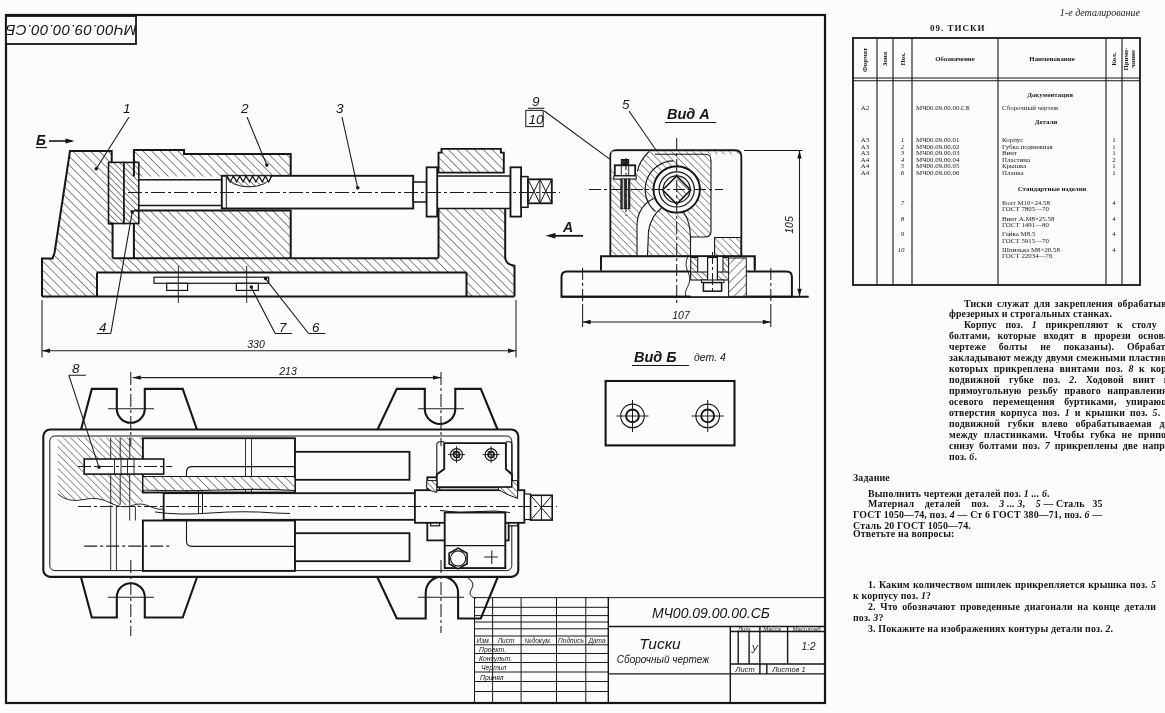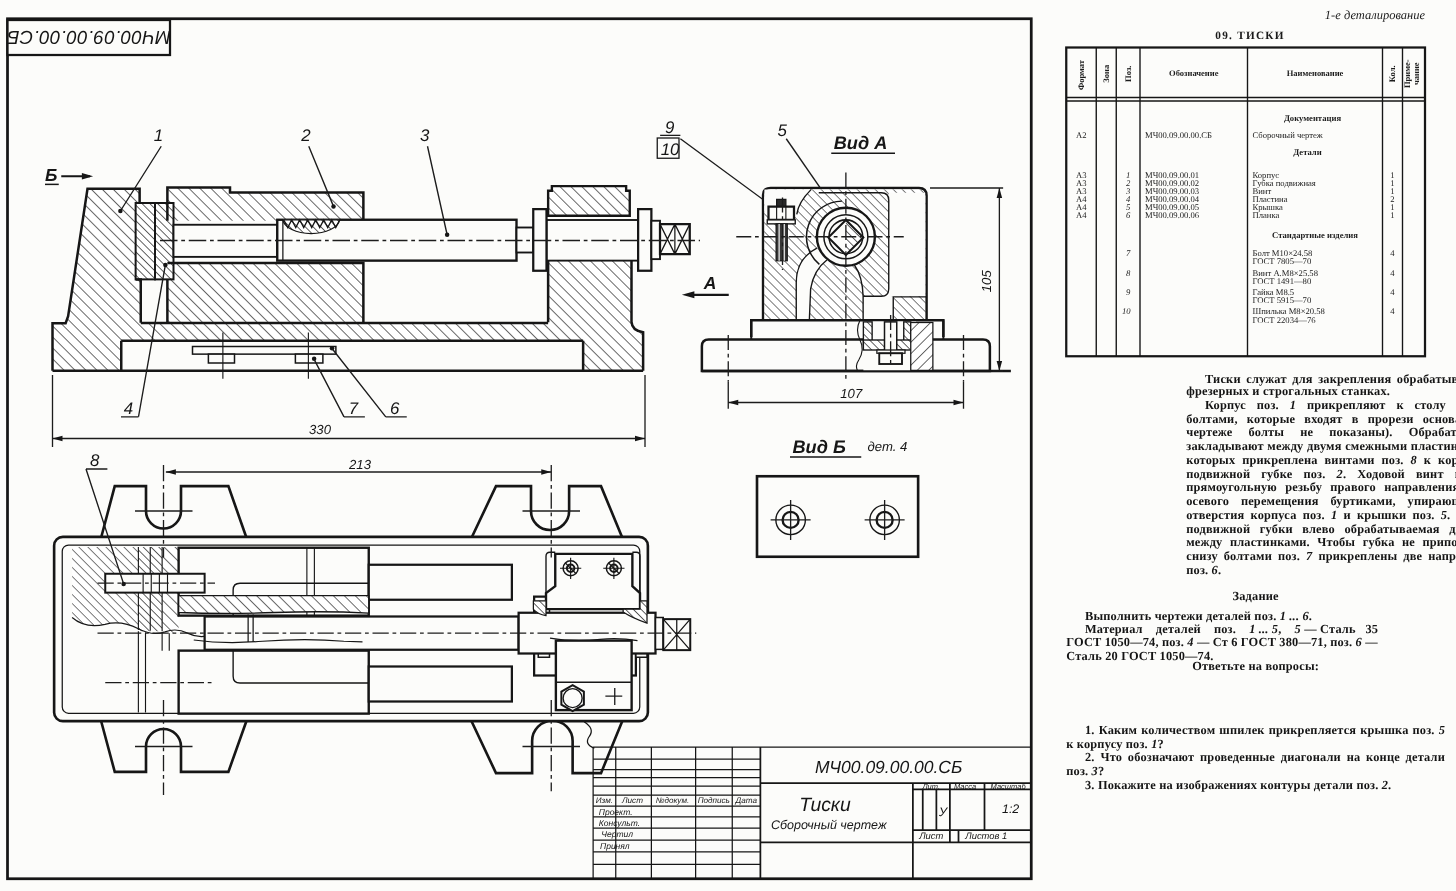--- a/index.html
+++ b/index.html
@@ -1,21 +1,21 @@
 <!DOCTYPE html>
 <html><head>
 <meta charset="utf-8">
 <style>
   html,body{margin:0;padding:0;}
   body{width:1165px;height:713px;background:#fcfcfa;font-family:"Liberation Serif",serif;position:relative;overflow:hidden;}
   #page{position:absolute;left:0;top:0;width:1165px;height:713px;}
   svg{position:absolute;left:0;top:0;}
   .rc{position:absolute;color:#1a1a1a;}
   .par{font-family:"Liberation Serif",serif;font-weight:bold;font-size:9.9px;line-height:10.95px;letter-spacing:0.15px;text-align:justify;color:#141414;}
-  .ctr{text-align:center;}
+  .ctr{text-align:left;}
 </style>
 </head>
 <body>
 <div id="page">
 
 <svg width="1165" height="713" viewBox="0 0 1165 713">
 <defs>
 
   <pattern id="h7" patternUnits="userSpaceOnUse" width="6.2" height="6.2" patternTransform="rotate(-45)">
     <rect width="6.2" height="6.2" fill="white"></rect>
@@ -485,21 +485,21 @@
 
 <div class="rc par" style="left:901px;top:298.5px;width:303px;margin-left:48px;">
 <span style="display:inline-block;width:15px;"></span>Тиски служат для закрепления обрабатываемых деталей на фрезерных и строгальных станках.<br>
 <span style="display:inline-block;width:15px;"></span>Корпус поз. <i>1</i> прикрепляют к столу станка четырьмя болтами, которые входят в прорези основания корпуса (на чертеже болты не показаны). Обрабатываемую деталь закладывают между двумя смежными пластинами поз. <i>4</i>, одна из которых прикреплена винтами поз. <i>8</i> к корпусу, другая — к подвижной губке поз. <i>2</i>. Ходовой винт поз. <i>3</i>, имеющий прямоугольную резьбу правого направления, фиксируется от осевого перемещения буртиками, упирающимися в торцы отверстия корпуса поз. <i>1</i> и крышки поз. <i>5</i>. При перемещении подвижной губки влево обрабатываемая деталь зажимается между пластинками. Чтобы губка не приподнималась, к ней снизу болтами поз. <i>7</i> прикреплены две направляющие планки поз. <i>6</i>.
 </div>
 
 <div class="rc par ctr" style="left:853px;top:472.5px;width:303px;">Задание</div>
 
 <div class="rc par" style="left:853px;top:488.5px;width:303px;">
 <span style="display:inline-block;width:15px;"></span>Выполнить чертежи деталей поз. <i>1 ... 6</i>.<br>
-<span style="display:inline-block;width:15px;"></span>Материал&nbsp;&nbsp;&nbsp;&nbsp;деталей&nbsp;&nbsp;&nbsp;&nbsp;поз.&nbsp;&nbsp;&nbsp;&nbsp;<i>1 ... 5</i>,&nbsp;&nbsp;&nbsp;&nbsp;<i>5</i>&nbsp;—&nbsp;Сталь&nbsp;&nbsp;&nbsp;35<br>ГОСТ 1050—74, поз. <i>4</i> — Ст 6 ГОСТ 380—71, поз. <i>6</i> —<br>Сталь 20 ГОСТ 1050—74.
+<span style="display:inline-block;width:15px;"></span>Материал&nbsp;&nbsp;&nbsp;&nbsp;деталей&nbsp;&nbsp;&nbsp;&nbsp;поз.&nbsp;&nbsp;&nbsp;&nbsp;<i>3 ... 3</i>,&nbsp;&nbsp;&nbsp;&nbsp;<i>5</i>&nbsp;—&nbsp;Сталь&nbsp;&nbsp;&nbsp;35<br>ГОСТ 1050—74, поз. <i>4</i> — Ст 6 ГОСТ 380—71, поз. <i>6</i> —<br>Сталь 20 ГОСТ 1050—74.
 </div>
 
 <div class="rc par ctr" style="left:853px;top:529px;width:303px;">Ответьте на вопросы:</div>
 
 <div class="rc par" style="left:853px;top:580px;width:303px;">
 <span style="display:inline-block;width:15px;"></span>1. Каким количеством шпилек прикрепляется крышка поз. <i>5</i> к корпусу поз. <i>1</i>?<br>
 <span style="display:inline-block;width:15px;"></span>2. Что обозначают проведенные диагонали на конце детали поз. <i>3</i>?<br>
 <span style="display:inline-block;width:15px;"></span>3. Покажите на изображениях контуры детали поз. <i>2</i>.
 </div>
 </div>

